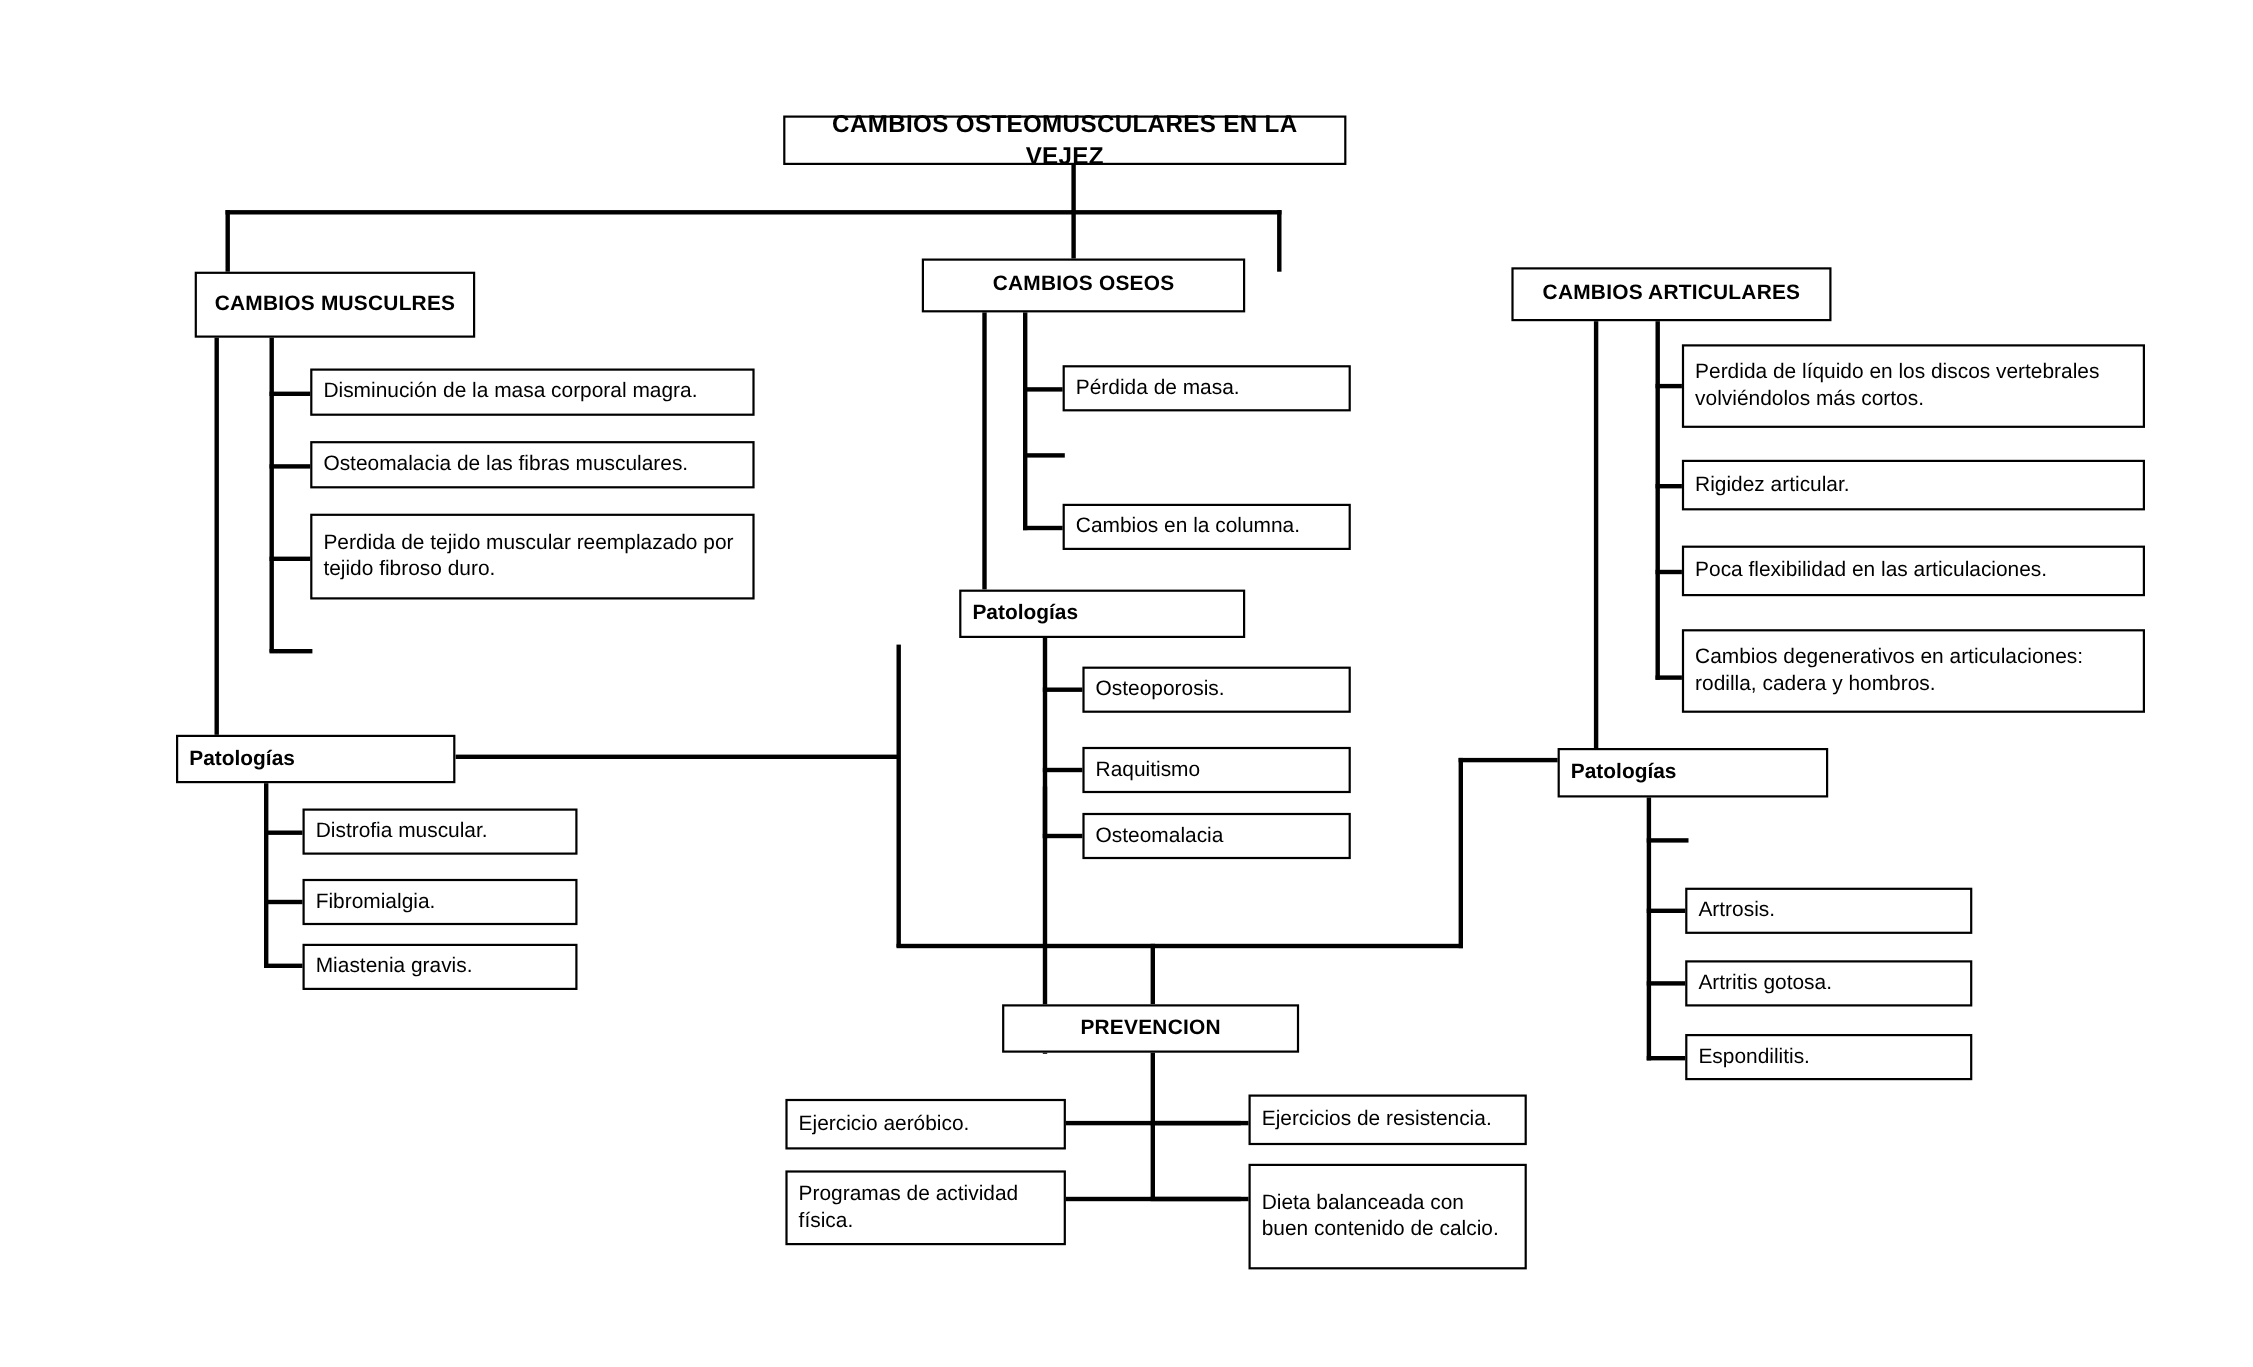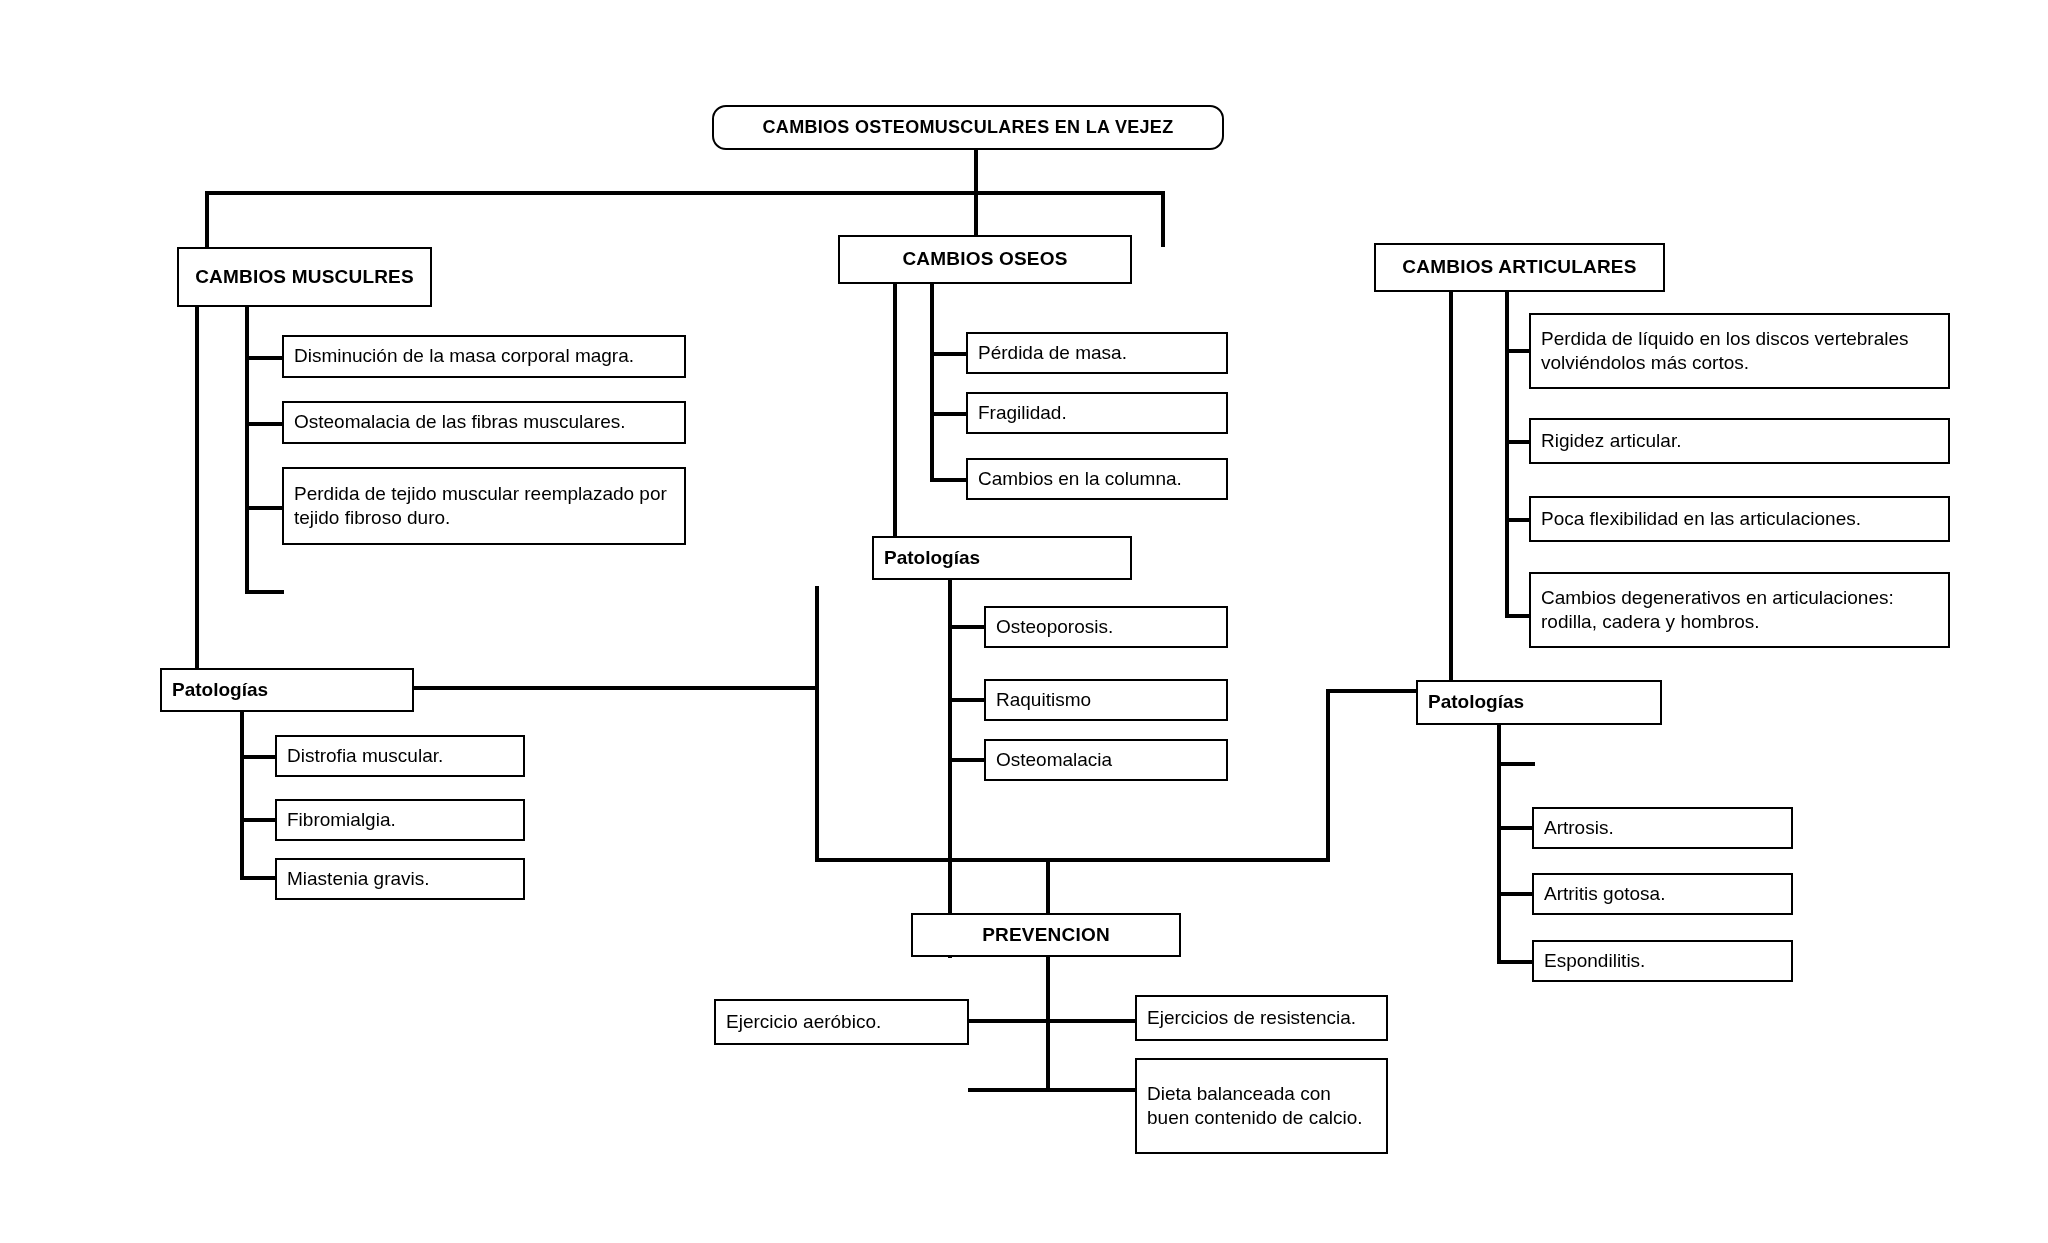--- a/index.html
+++ b/index.html
@@ -26,21 +26,21 @@
   }
   .box .txt {
     display: block;
     width: 100%;
     padding: 0 10px;
     line-height: 1.28;
     color: #000000;
   }
   .center .txt { text-align: center; }
   .bold .txt { font-weight: bold; }
-  .t-title { font-size: 18px; letter-spacing: 0.3px; border-radius: 14px; }
+  .t-title { font-size: 22px; letter-spacing: 0.3px; }
   .t-head  { font-size: 19px; letter-spacing: 0.2px; }
   .t-pat   { font-size: 19px; }
   .t-item  { font-size: 19px; }
   .line {
     position: absolute;
     background: #000000;
     z-index: 1;
   }
   .hline { height: 3px; }
   .vline { width: 3px; }
@@ -146,23 +146,20 @@
   <div class="box t-item" style="left:275px; top:799px; width:250px; height:42px;">
     <span class="txt">Fibromialgia.</span>
   </div>
   <div class="box t-item" style="left:275px; top:858px; width:250px; height:42px;">
     <span class="txt">Miastenia gravis.</span>
   </div>
 
   <div class="box t-item" style="left:966px; top:332px; width:262px; height:42px;">
     <span class="txt">Pérdida de masa.</span>
   </div>
-  <div class="box t-item" style="left:966px; top:392px; width:262px; height:42px;">
-    <span class="txt">Fragilidad.</span>
-  </div>
   <div class="box t-item" style="left:966px; top:458px; width:262px; height:42px;">
     <span class="txt">Cambios en la columna.</span>
   </div>
 
   <div class="box bold t-pat" style="left:872px; top:536px; width:260px; height:44px;">
     <span class="txt">Patologías</span>
   </div>
   <div class="box t-item" style="left:984px; top:606px; width:244px; height:42px;">
     <span class="txt">Osteoporosis.</span>
   </div>
@@ -201,17 +198,20 @@
 
   <div class="box center bold t-head" style="left:911px; top:913px; width:270px; height:44px;">
     <span class="txt">PREVENCION</span>
   </div>
   <div class="box t-item" style="left:714px; top:999px; width:255px; height:46px;">
     <span class="txt">Ejercicio aeróbico.</span>
   </div>
   <div class="box t-item" style="left:1135px; top:995px; width:253px; height:46px;">
     <span class="txt">Ejercicios de resistencia.</span>
   </div>
+  <div class="box t-item" style="left:714px; top:1064px; width:255px; height:68px;">
+    <span class="txt">Programas de actividad física.</span>
+  </div>
   <div class="box t-item" style="left:1135px; top:1058px; width:253px; height:96px;">
     <span class="txt">Dieta balanceada con buen contenido de calcio.</span>
   </div>
 
 </div>
 
 </body></html>

